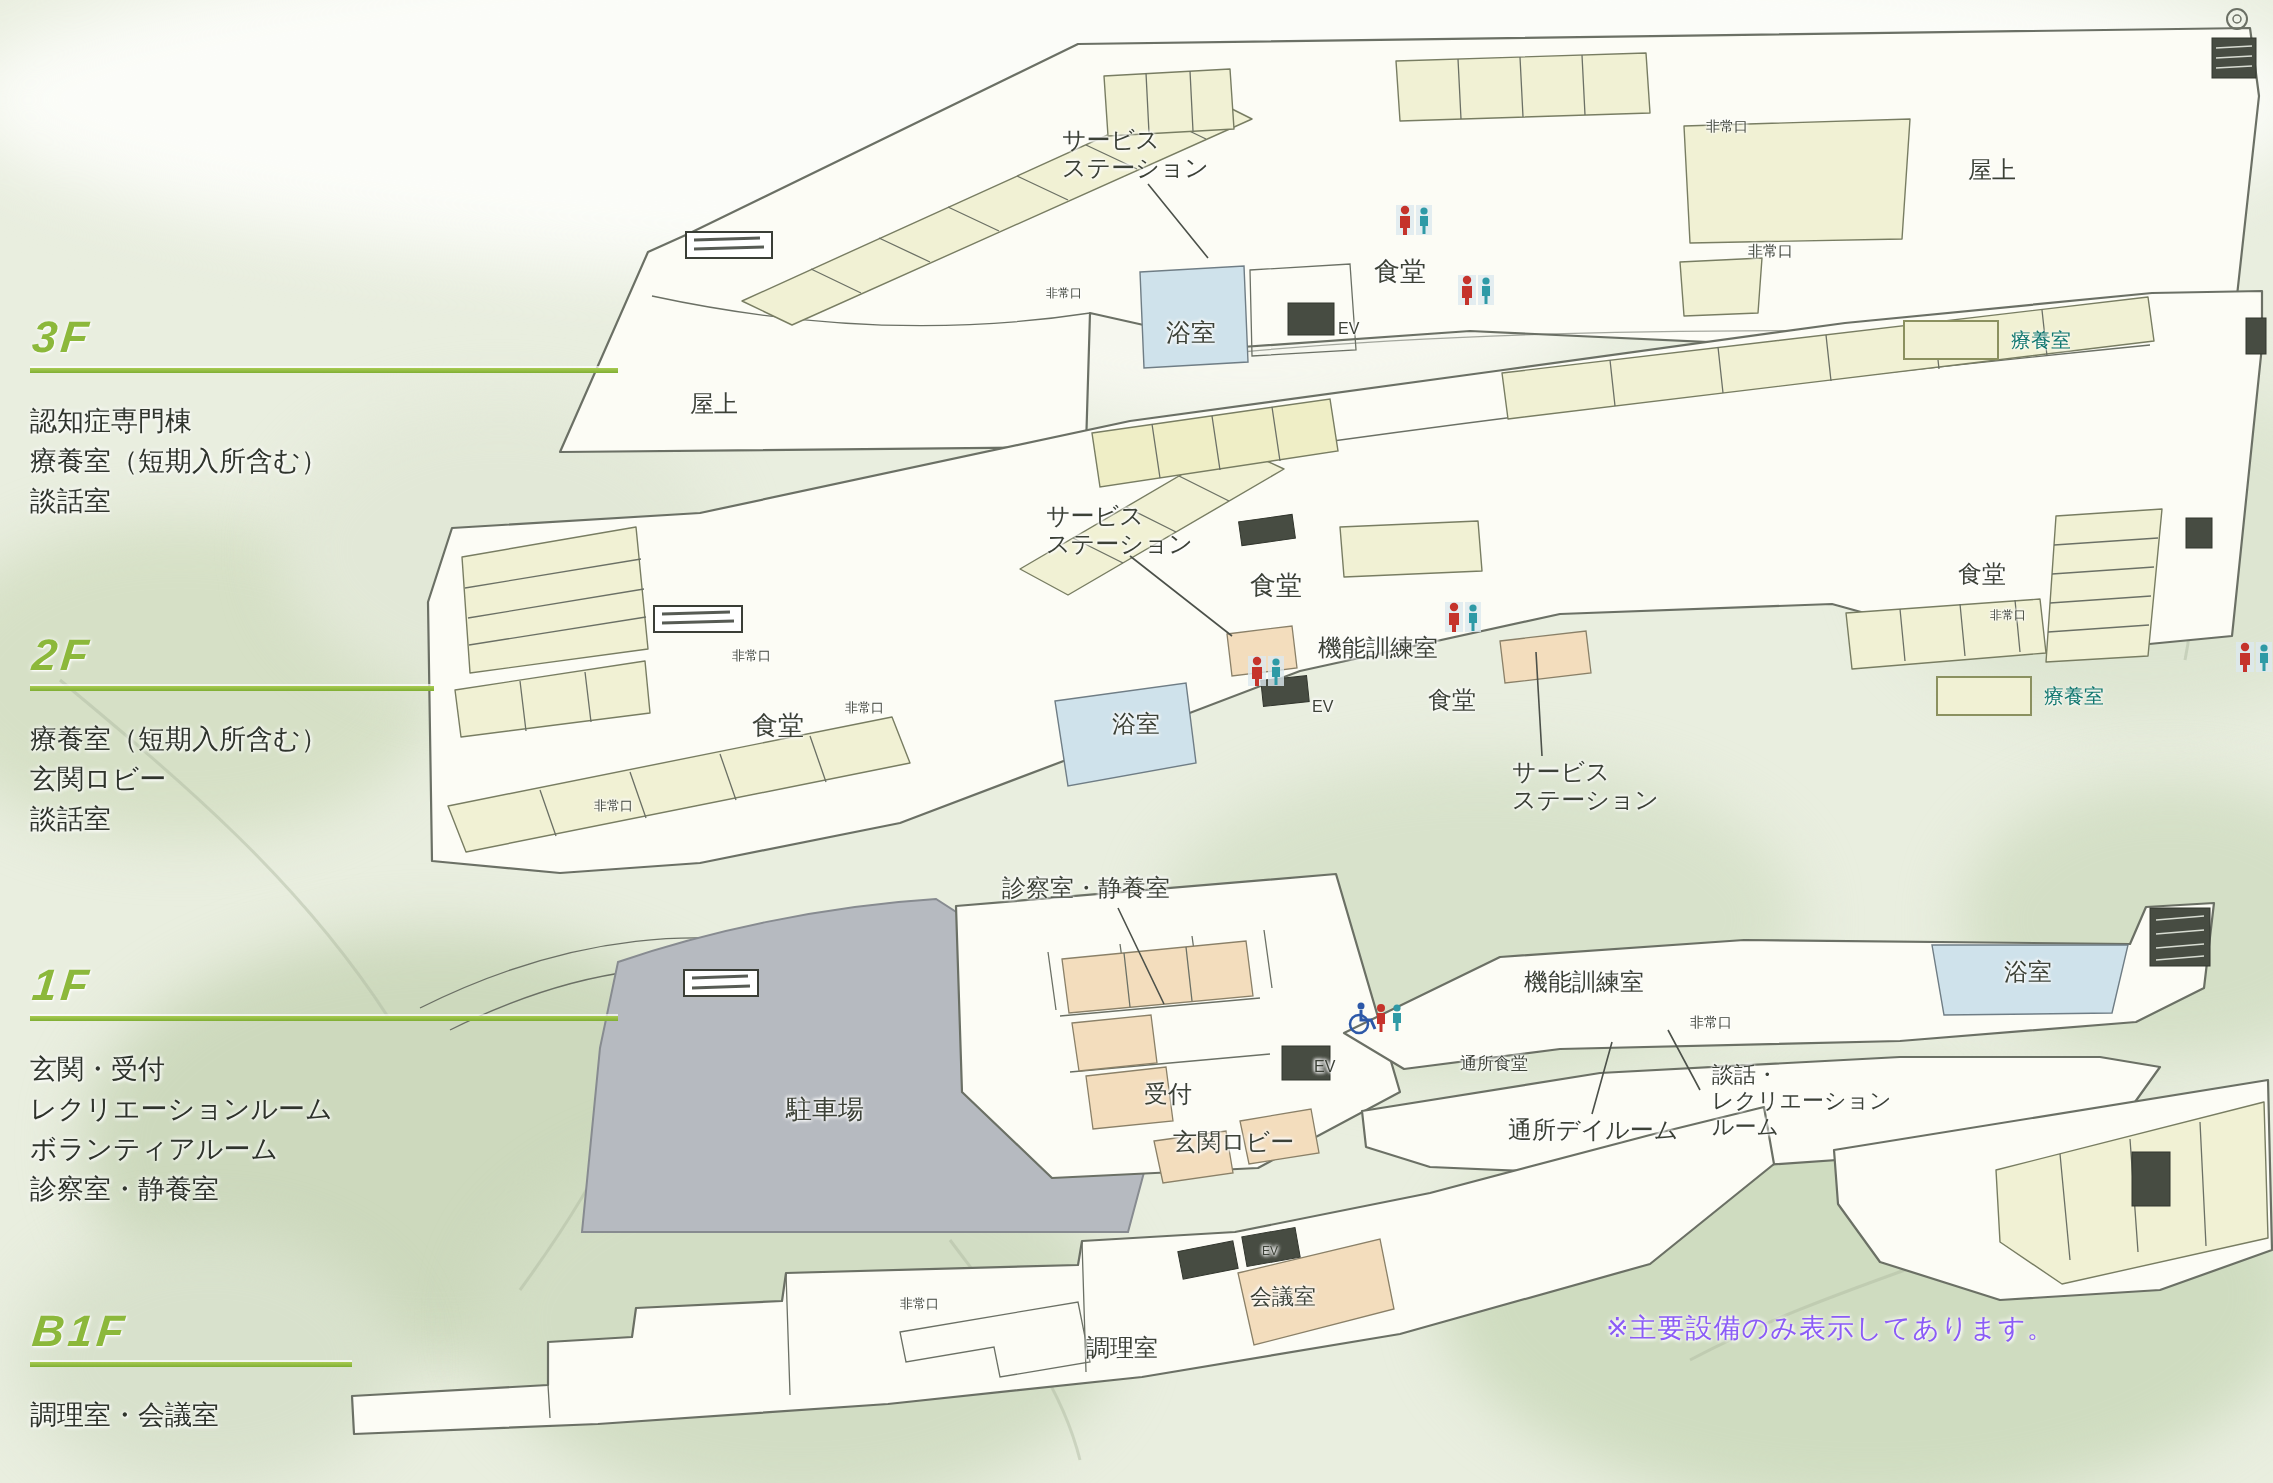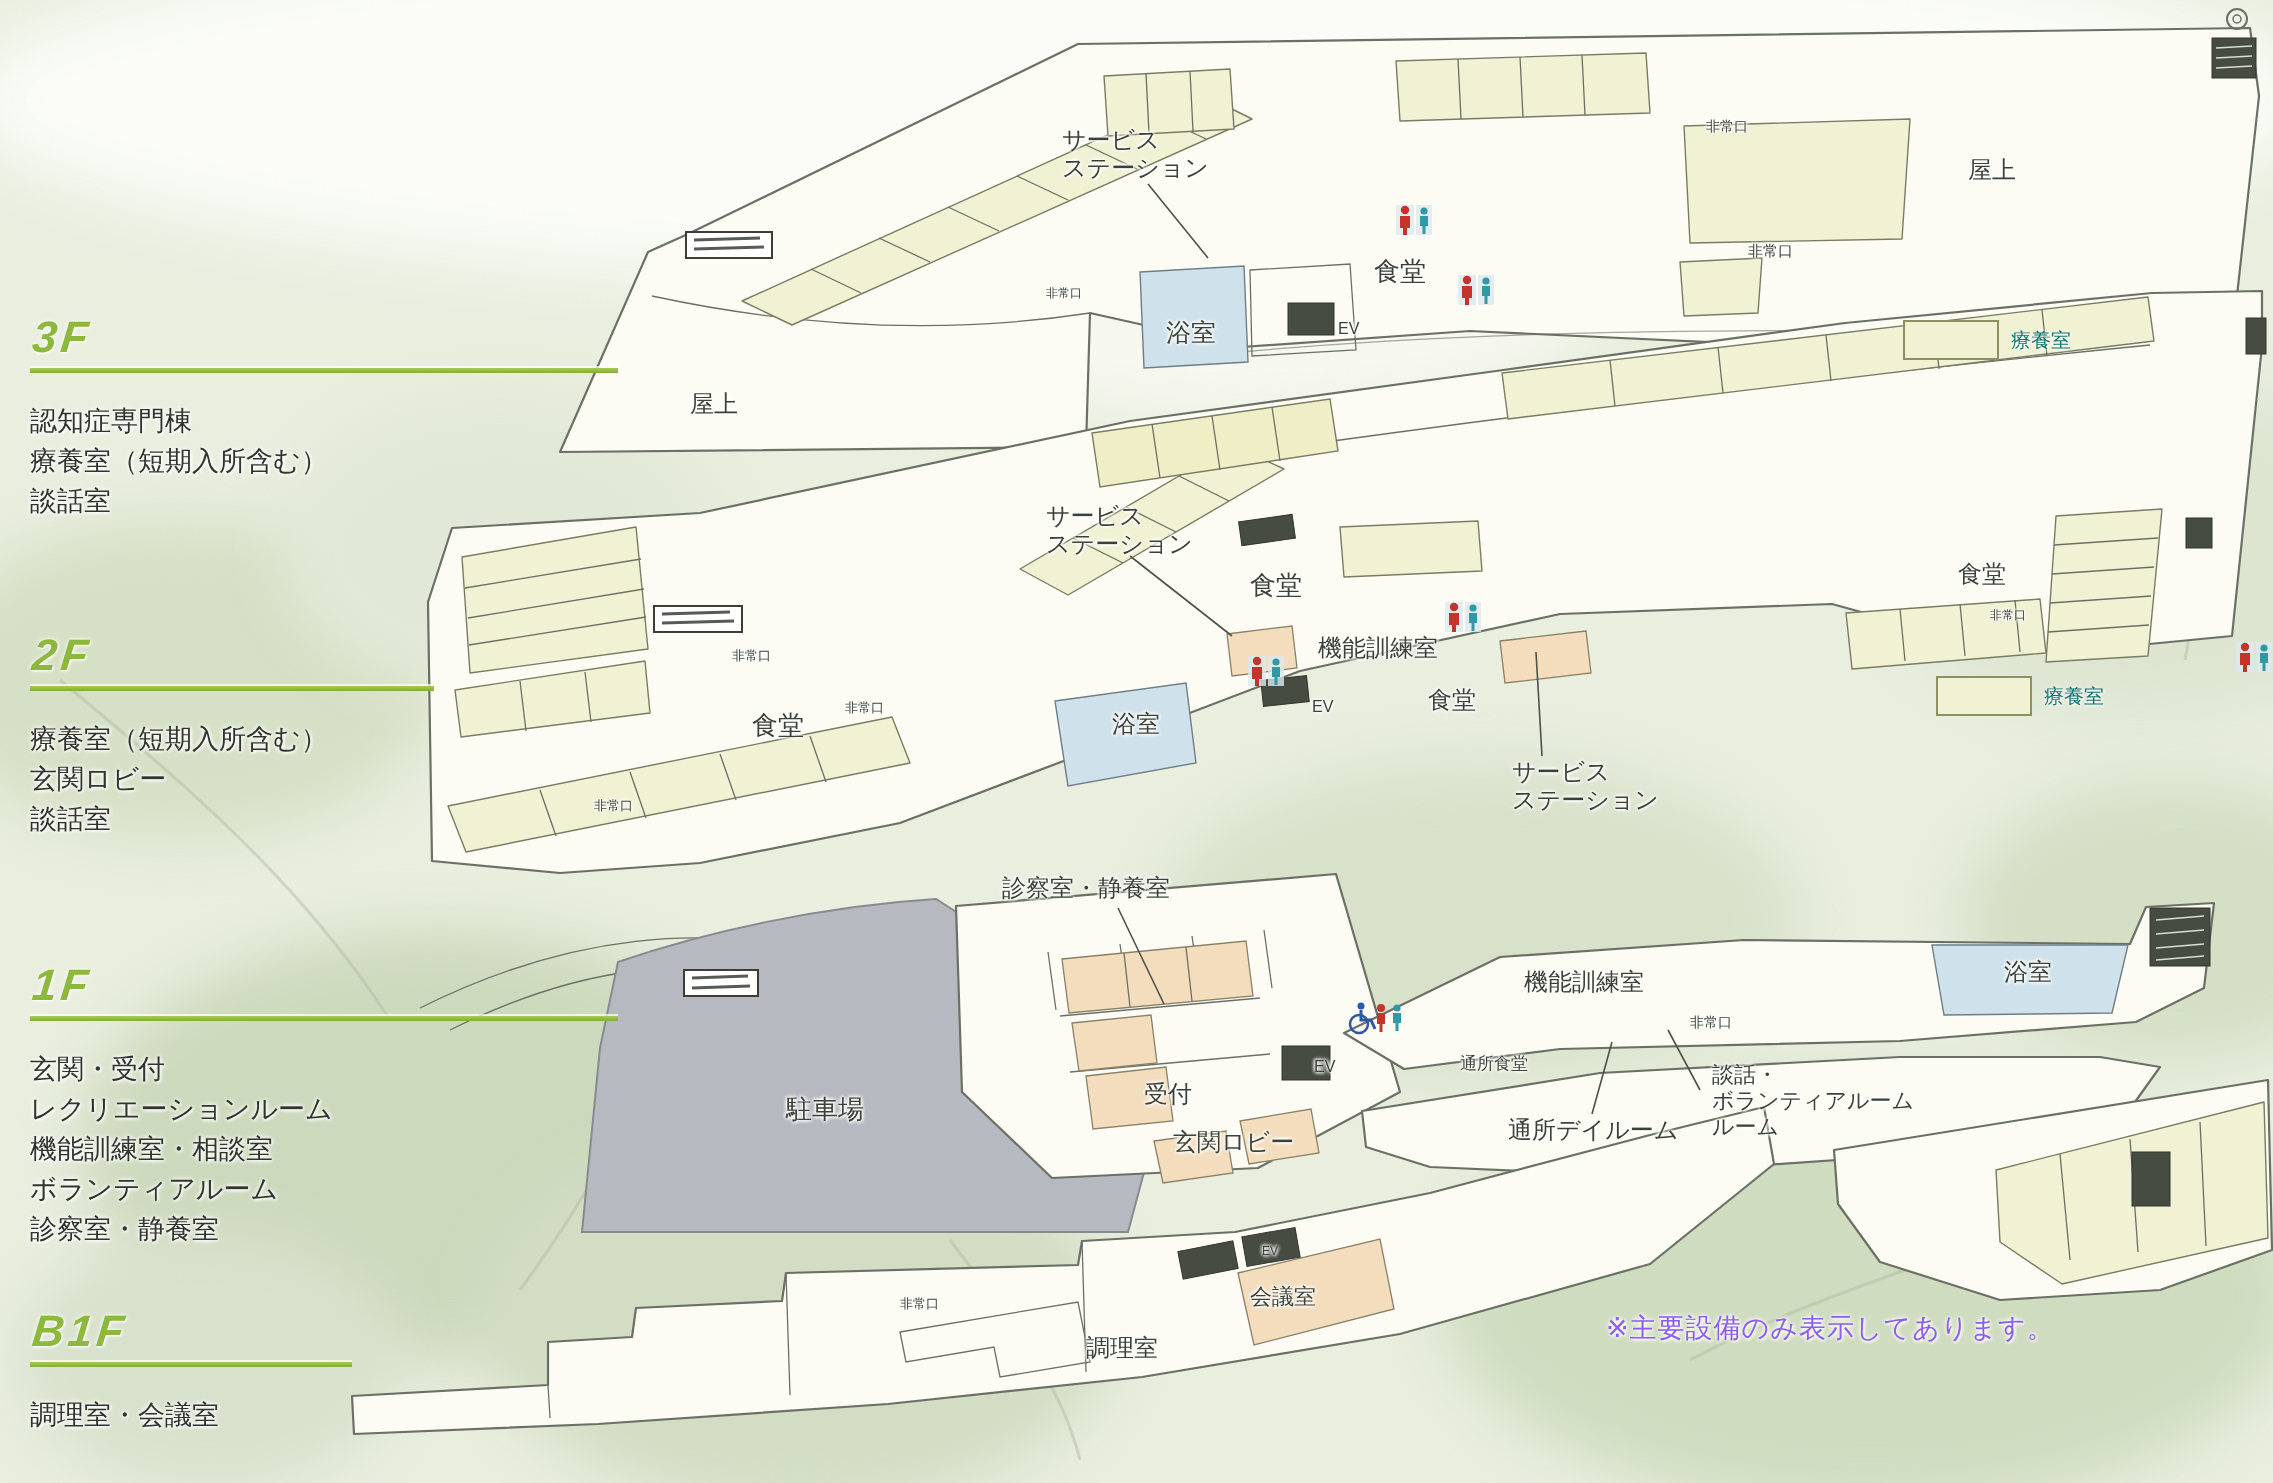--- a/index.html
+++ b/index.html
@@ -213,21 +213,21 @@
       <div class="plan-label" style="left: 594px; top: 798px; font-size: 13px;">非常口</div>
       <div class="plan-label" style="left: 1990px; top: 608px; font-size: 12px;">非常口</div>
       <div class="plan-label" style="left: 1002px; top: 874px; font-size: 24px;">診察室・静養室</div>
       <div class="plan-label" style="left: 786px; top: 1094px; font-size: 26px;">駐車場</div>
       <div class="plan-label" style="left: 1104px; top: 1080px; font-size: 24px; margin-left: 40px;">受付</div>
       <div class="plan-label" style="left: 1138px; top: 1128px; font-size: 24px; margin-left: 35px;">玄関ロビー</div>
       <div class="plan-label" style="left: 1524px; top: 968px; font-size: 24px;">機能訓練室</div>
       <div class="plan-label" style="left: 1460px; top: 1054px; font-size: 17px;">通所食堂</div>
       <div class="plan-label" style="left: 1508px; top: 1116px; font-size: 24px;">通所デイルーム</div>
       <div class="plan-label" style="left: 1712px; top: 1062px; font-size: 22px;">談話・
-ボランティアルーム
+レクリエーション
 ルーム</div>
       <div class="plan-label" style="left: 2004px; top: 958px; font-size: 24px;">浴室</div>
       <div class="plan-label" style="left: 1314px; top: 1058px; font-size: 16px;">EV</div>
       <div class="plan-label" style="left: 1690px; top: 1014px; font-size: 14px;">非常口</div>
       <div class="plan-label" style="left: 1086px; top: 1334px; font-size: 24px;">調理室</div>
       <div class="plan-label" style="left: 1250px; top: 1284px; font-size: 22px;">会議室</div>
       <div class="plan-label" style="left: 900px; top: 1296px; font-size: 13px;">非常口</div>
       <div class="plan-label" style="left: 1262px; top: 1244px; font-size: 12px;">EV</div>
     </div>
 
@@ -304,21 +304,20 @@
         <div class="room-line">玄関ロビー</div>
         <div class="room-line">談話室</div>
       </div>
   </div>
   <div class="floor-head" style="left:30px;top:960px;width:588px">
     <div class="floor-id">1F</div>
     <div class="floor-rule"></div>
     <div class="floor-rooms">
         <div class="room-line">玄関・受付</div>
         <div class="room-line">レクリエーションルーム</div>
-        <div class="room-line">機能訓練室・相談室</div>
         <div class="room-line">ボランティアルーム</div>
         <div class="room-line">診察室・静養室</div>
       </div>
   </div>
   <div class="floor-head" style="left:30px;top:1306px;width:322px">
     <div class="floor-id">B1F</div>
     <div class="floor-rule"></div>
     <div class="floor-rooms">
         <div class="room-line">調理室・会議室</div>
       </div>

